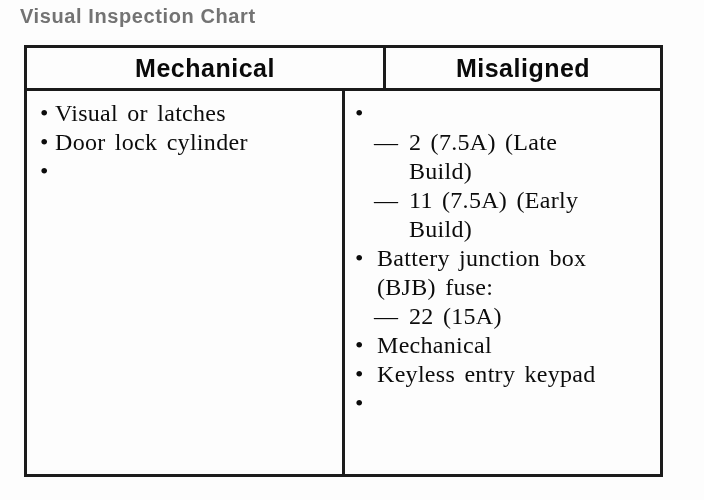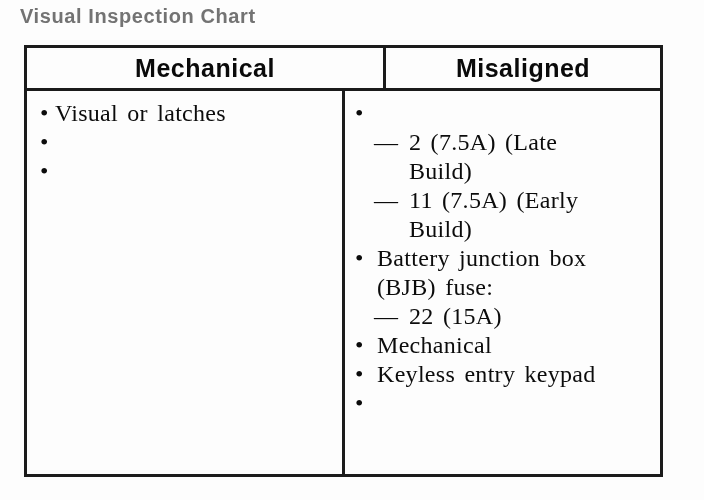--- a/index.html
+++ b/index.html
@@ -116,20 +116,21 @@
 
     <div class="tbody">
 
       <div class="td td-left">
         <div class="li">
           <span class="bullet">•</span>
           <span class="li-text">Visual or latches</span>
         </div>
         <div class="li">
           <span class="bullet">•</span>
+          <span class="li-text">Door lock cylinder</span>
         </div>
         <div class="li">
           <span class="bullet">•</span>
         </div>
       </div>
 
       <div class="td td-right">
 
         <div class="li">
           <span class="bullet">•</span>

